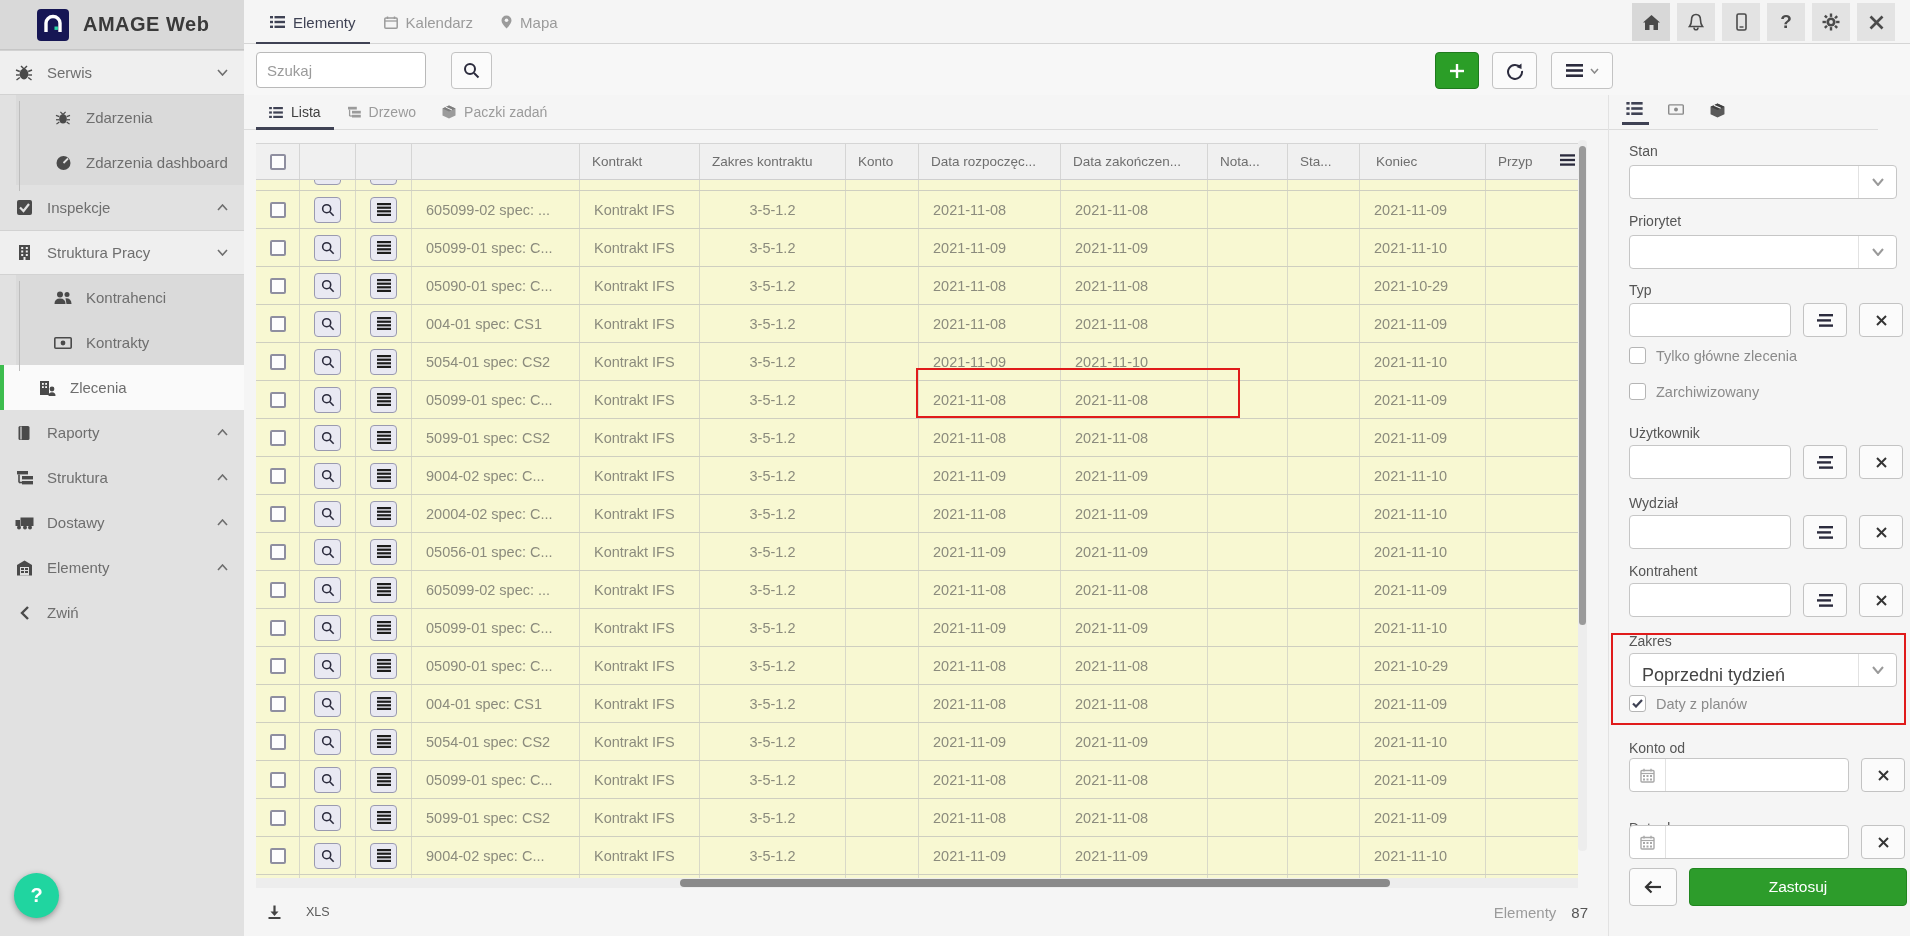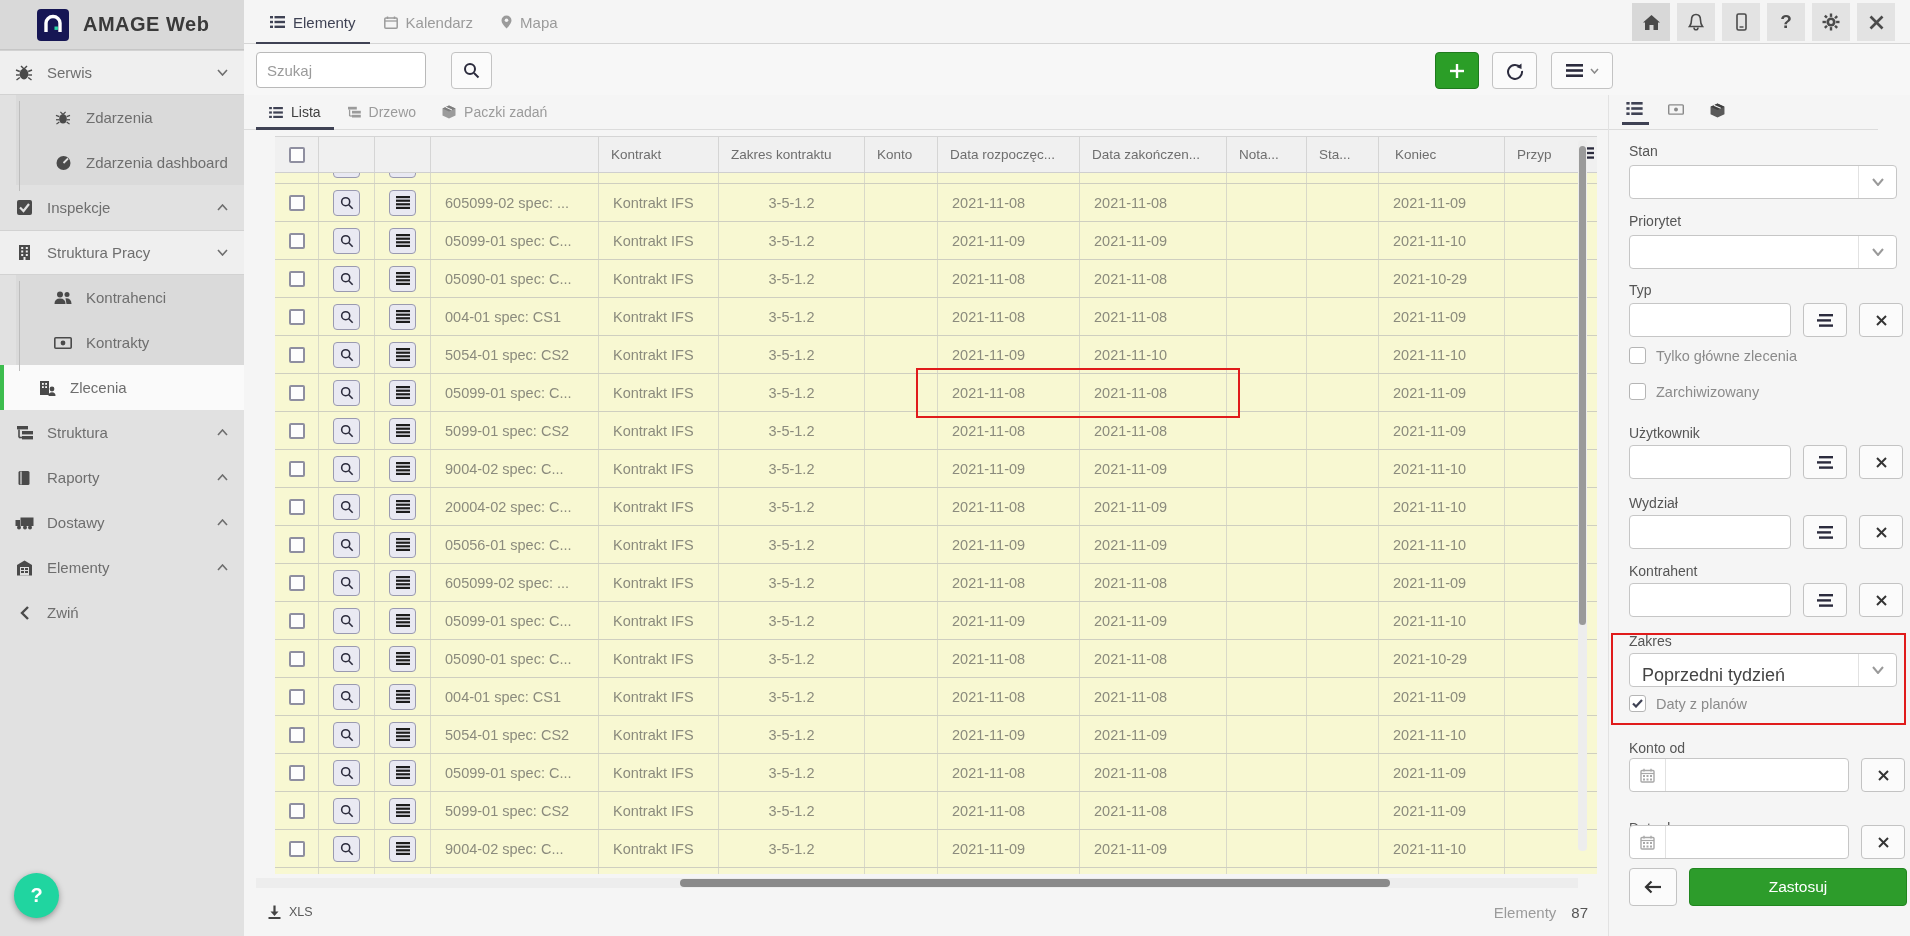--- a/index.html
+++ b/index.html
@@ -48,21 +48,21 @@
   .refresh-btn{position:absolute;left:1248px;top:8px;width:45px;height:37px;}
   .menu-btn{position:absolute;left:1307px;top:8px;width:62px;height:37px;gap:7px;}
 
   
   .main{position:absolute;left:244px;top:95px;width:1364px;height:841px;background:#f5f5f5;}
   .view-tabs{position:absolute;left:0;top:0;width:100%;height:35px;border-bottom:1px solid #dcdcdc;display:flex;padding-left:12px;}
   .vtab{display:flex;align-items:center;gap:8px;padding:0 13px;font-size:14px;color:#9b9b9b;position:relative;cursor:pointer;}
   .vtab.active{color:#404040;}
   .vtab.active:after{content:"";position:absolute;left:0;right:0;bottom:-1px;height:3px;background:#3f4254;}
 
-  .tablewrap{position:absolute;left:12px;top:41px;width:1331px;margin-left:19px;}
+  .tablewrap{position:absolute;left:12px;top:48px;width:1331px;}
   .thead{display:flex;width:1322px;height:37px;background:#f0f0f0;border-top:1px solid #d5d5d5;border-bottom:1px solid #cfcfcf;position:relative;}
   .th{border-right:1px solid #d5d5d5;display:flex;align-items:center;padding-left:12px;font-size:13.5px;color:#6e6e6e;overflow:hidden;white-space:nowrap;}
   .th.cbx{justify-content:center;padding-left:0;}
   .tbody{width:1322px;height:701px;overflow:hidden;}
   .trow{display:flex;width:1322px;height:38px;background:#f8f8d2;border-bottom:1px solid #cfcfc0;}
   .prow-top{height:11px;overflow:hidden;}
   .prow-top .trow{margin-top:-27px;}
   .prow-bot{height:6px;overflow:hidden;}
   .tc{border-right:1px solid #d9d9c8;display:flex;align-items:center;overflow:hidden;white-space:nowrap;}
   .tc.t{font-size:14.5px;color:#8b8b7d;padding-left:14px;}
@@ -84,21 +84,21 @@
   .rbtn{width:27px;height:26px;background:#e9e9f2;border:1px solid #9a9ab0;border-radius:4px;
     display:flex;align-items:center;justify-content:center;cursor:pointer;padding:0;}
   .hdr-cfg{position:absolute;right:3px;top:10px;cursor:pointer;}
 
   .vscroll{position:absolute;left:1334px;top:45px;width:9px;height:711px;background:#ededed;border-radius:4px;}
   .vthumb{position:absolute;left:1px;top:6px;width:7px;height:479px;background:#9a9a9a;border-radius:4px;}
   .hscroll{position:absolute;left:12px;top:783px;width:1322px;height:10px;background:#ededed;}
   .hthumb{position:absolute;left:424px;top:1px;width:710px;height:8px;background:#8a8a8a;border-radius:4px;}
 
   .mfooter{position:absolute;left:0;top:793px;width:100%;height:48px;display:flex;align-items:center;}
-  .xls{display:flex;align-items:flex-start;gap:8px;margin-left:24px;font-size:12.5px;color:#5a5a5a;cursor:pointer;}
+  .xls{display:flex;align-items:flex-start;gap:25px;margin-left:24px;font-size:12.5px;color:#5a5a5a;cursor:pointer;}
   .count{position:absolute;right:20px;display:flex;align-items:baseline;gap:15px;font-size:15px;}
   .count .cl{color:#9b9b9b;} .count .cv{color:#555;}
 
   
   .panel{position:absolute;left:1608px;top:95px;width:270px;height:841px;background:#f5f5f5;border-left:1px solid #e2e2e2;}
   .ptabs{position:absolute;left:0;top:0;width:100%;height:35px;border-bottom:1px solid #dcdcdc;}
   .ptab{position:absolute;top:7px;cursor:pointer;}
   .ptab.active:after{content:"";position:absolute;left:-4px;right:-6px;bottom:-10px;height:3px;background:#3f4254;}
   .plabel{position:absolute;left:20px;font-size:14px;color:#555;}
   .pselect{position:absolute;left:20px;width:268px;height:34px;background:#fff;border:1px solid #c6c6c6;border-radius:4px;
@@ -248,43 +248,43 @@
             <rect x="6.2" y="6.2" width="1.8" height="1.8"></rect>
           </g>
           <circle cx="13" cy="9" r="2.4" fill="#4a4a4a"></circle>
           <path d="M9.5 16 Q9.5 12.3 13 12.3 Q16.5 12.3 16.5 16 Z" fill="#4a4a4a"></path>
         </svg>
       </span>
     <span>Zlecenia</span>
   </div>
   <div class="sb-item">
     <span class="ic">
+        <svg width="14" height="16" viewBox="0 0 14 16">
+          <rect x="1.5" y="1" width="11" height="14" rx="1.5" fill="#4a4a4a"></rect>
+          <line x1="4" y1="1.5" x2="4" y2="14.5" stroke="#e1e1e1" stroke-width="1.2"></line>
+        </svg>
+      </span>
+    <span>Raporty</span>
+    <span class="sb-chev">
+        <svg width="11" height="7" viewBox="0 0 11 7">
+          <polyline points="1,6 5.5,1 10,6" fill="none" stroke="#6e6e6e" stroke-width="1.6"></polyline>
+        </svg>
+      </span>
+  </div>
+  <div class="sb-item">
+    <span class="ic">
         <svg width="17" height="15" viewBox="0 0 17 15">
           <rect x="1" y="1" width="11" height="3.4" fill="#4a4a4a"></rect>
           <rect x="6" y="6" width="11" height="3.4" fill="#4a4a4a"></rect>
           <rect x="6" y="11" width="11" height="3.4" fill="#4a4a4a"></rect>
           <line x1="3" y1="4.5" x2="3" y2="12.5" stroke="#4a4a4a" stroke-width="1.6"></line>
           <line x1="3" y1="12.5" x2="6" y2="12.5" stroke="#4a4a4a" stroke-width="1.6"></line>
         </svg>
       </span>
     <span>Struktura</span>
-    <span class="sb-chev">
-        <svg width="11" height="7" viewBox="0 0 11 7">
-          <polyline points="1,6 5.5,1 10,6" fill="none" stroke="#6e6e6e" stroke-width="1.6"></polyline>
-        </svg>
-      </span>
-  </div>
-  <div class="sb-item">
-    <span class="ic">
-        <svg width="14" height="16" viewBox="0 0 14 16">
-          <rect x="1.5" y="1" width="11" height="14" rx="1.5" fill="#4a4a4a"></rect>
-          <line x1="4" y1="1.5" x2="4" y2="14.5" stroke="#e1e1e1" stroke-width="1.2"></line>
-        </svg>
-      </span>
-    <span>Raporty</span>
     <span class="sb-chev">
         <svg width="11" height="7" viewBox="0 0 11 7">
           <polyline points="1,6 5.5,1 10,6" fill="none" stroke="#6e6e6e" stroke-width="1.6"></polyline>
         </svg>
       </span>
   </div>
   <div class="sb-item">
     <span class="ic">
         <svg width="19" height="14" viewBox="0 0 19 14">
           <rect x="0.5" y="4" width="4.5" height="6" fill="#4a4a4a"></rect>

